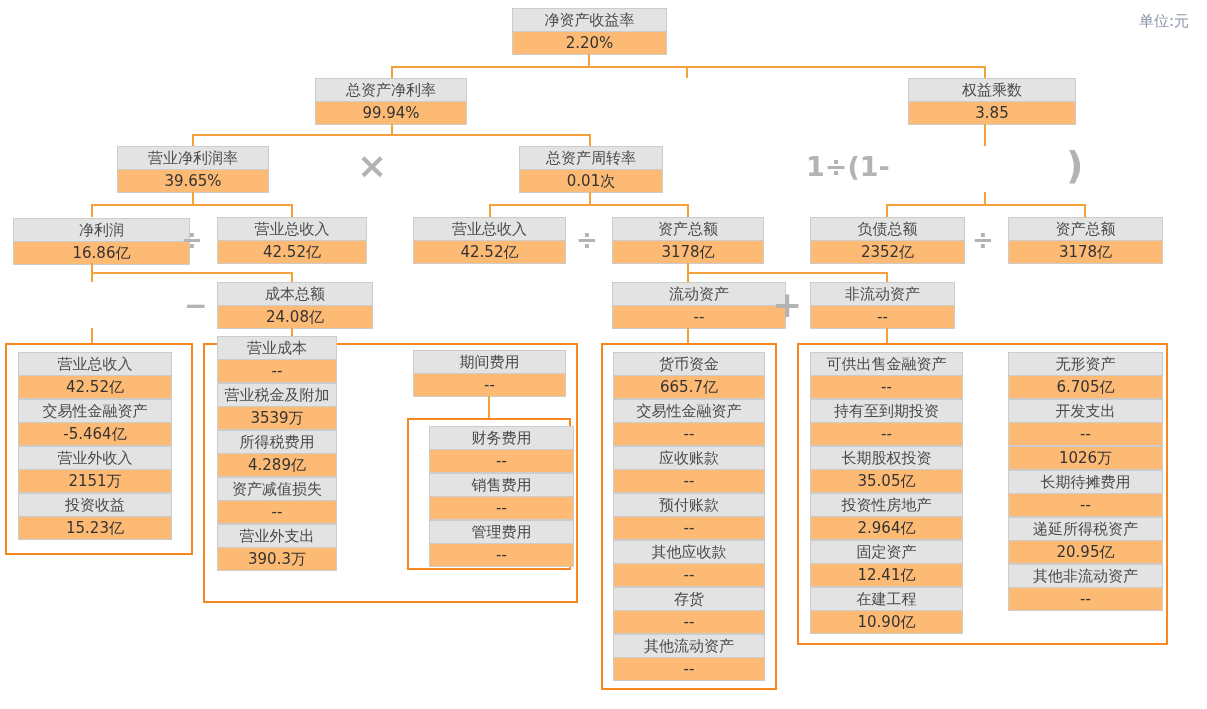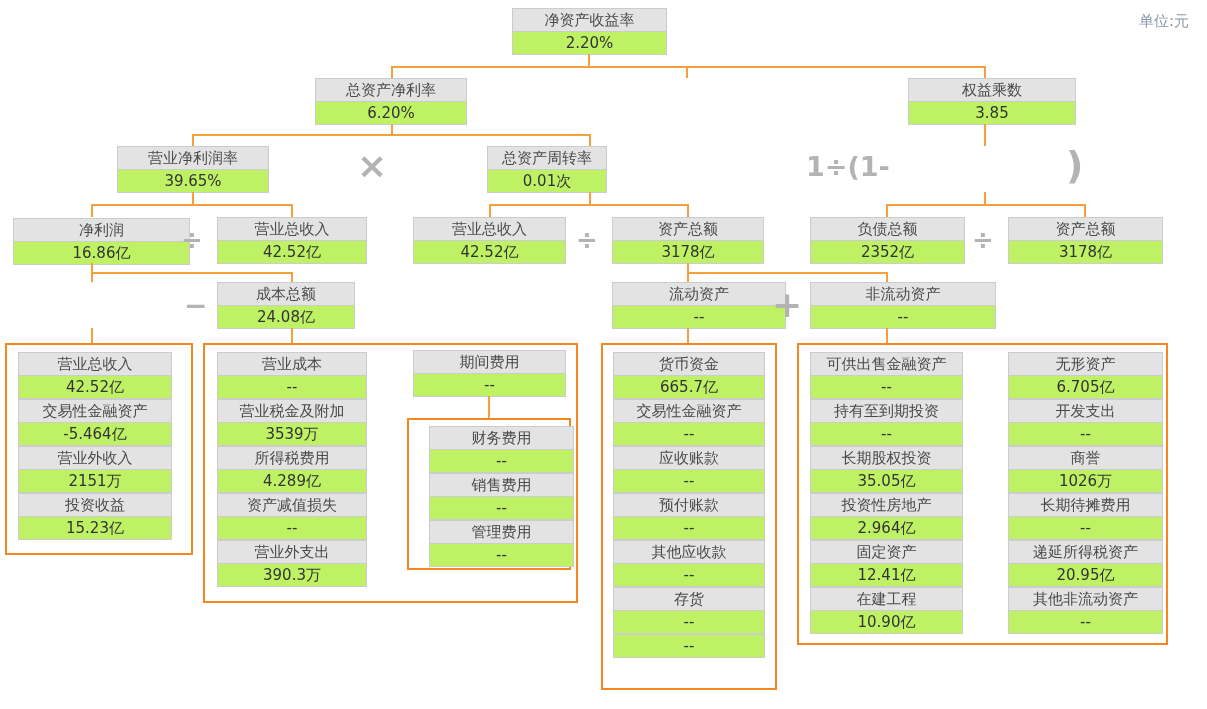--- a/index.html
+++ b/index.html
@@ -12,21 +12,21 @@
     --unit-text:#8B97A8;
     --box-border:#CCCCCC;
   }
   html,body{margin:0;padding:0;background:#fff;}
   #stage{
     position:relative;width:1207px;height:709px;background:#ffffff;overflow:hidden;
     font-family:"DejaVu Sans","Liberation Sans",sans-serif;
   }
   .node{
     position:absolute;box-sizing:border-box;border:1px solid var(--box-border);
-    background:#bef264;text-align:center;font-size:15px;
+    background:#fdba74;text-align:center;font-size:15px;
   }
   .nh{
     height:22px;line-height:22px;background:var(--header-bg);color:var(--header-text);
     border-bottom:1px solid var(--box-border);white-space:nowrap;overflow:hidden;
   }
   .nv{height:22px;line-height:22px;color:var(--value-text);white-space:nowrap;}
   .col{position:absolute;}
   .col .node{position:relative;left:0;top:0;width:100%;margin:0;}
   .grp{position:absolute;box-sizing:border-box;border:2px solid var(--group-border);background:transparent;}
   .h,.v{position:absolute;background:var(--connector);}
@@ -45,35 +45,35 @@
 
   <div class="unit">单位:元</div>
 
   <div class="node" style="left:512px;top:8px;width:155px">
     <div class="nh">净资产收益率</div>
     <div class="nv">2.20%</div>
   </div>
 
   <div class="node" style="left:315px;top:78px;width:152px">
     <div class="nh">总资产净利率</div>
-    <div class="nv">6.20%</div>
+    <div class="nv">99.94%</div>
   </div>
 
 
   <div class="node" style="left:908px;top:78px;width:168px">
     <div class="nh">权益乘数</div>
     <div class="nv">3.85</div>
   </div>
 
   <div class="node" style="left:117px;top:146px;width:152px">
     <div class="nh">营业净利润率</div>
     <div class="nv">39.65%</div>
   </div>
 
-  <div class="node" style="left:487px;top:146px;width:120px">
+  <div class="node" style="left:519px;top:146px;width:144px">
     <div class="nh">总资产周转率</div>
     <div class="nv">0.01次</div>
   </div>
 
 
   <div class="node" style="left:13px;top:218px;width:177px">
     <div class="nh">净利润</div>
     <div class="nv">16.86亿</div>
   </div>
 
@@ -96,31 +96,31 @@
     <div class="nh">负债总额</div>
     <div class="nv">2352亿</div>
   </div>
 
   <div class="node" style="left:1008px;top:217px;width:155px">
     <div class="nh">资产总额</div>
     <div class="nv">3178亿</div>
   </div>
 
 
-  <div class="node" style="left:217px;top:282px;width:138px">
+  <div class="node" style="left:217px;top:282px;width:156px">
     <div class="nh">成本总额</div>
     <div class="nv">24.08亿</div>
   </div>
 
   <div class="node" style="left:612px;top:282px;width:174px">
     <div class="nh">流动资产</div>
     <div class="nv">--</div>
   </div>
 
-  <div class="node" style="left:810px;top:282px;width:186px">
+  <div class="node" style="left:810px;top:282px;width:145px">
     <div class="nh">非流动资产</div>
     <div class="nv">--</div>
   </div>
 
   <div class="node" style="left:413px;top:350px;width:153px">
     <div class="nh">期间费用</div>
     <div class="nv">--</div>
   </div>
 
   <div class="op" style="left:357px;top:148px;font-size:36px">×</div>
@@ -193,21 +193,21 @@
       </div>
       <div class="node">
         <div class="nh">营业外收入</div>
         <div class="nv">2151万</div>
       </div>
       <div class="node">
         <div class="nh">投资收益</div>
         <div class="nv">15.23亿</div>
       </div>
     </div>
-  <div class="col" style="left:217px;top:352px;width:150px">
+  <div class="col" style="left:217px;top:336px;width:120px">
       <div class="node">
         <div class="nh">营业成本</div>
         <div class="nv">--</div>
       </div>
       <div class="node">
         <div class="nh">营业税金及附加</div>
         <div class="nv">3539万</div>
       </div>
       <div class="node">
         <div class="nh">所得税费用</div>
@@ -255,20 +255,21 @@
       </div>
       <div class="node">
         <div class="nh">其他应收款</div>
         <div class="nv">--</div>
       </div>
       <div class="node">
         <div class="nh">存货</div>
         <div class="nv">--</div>
       </div>
       <div class="node">
+        <div class="nh">其他流动资产</div>
         <div class="nv">--</div>
       </div>
     </div>
   <div class="col" style="left:810px;top:352px;width:153px">
       <div class="node">
         <div class="nh">可供出售金融资产</div>
         <div class="nv">--</div>
       </div>
       <div class="node">
         <div class="nh">持有至到期投资</div>
@@ -294,21 +295,20 @@
   <div class="col" style="left:1008px;top:352px;width:155px">
       <div class="node">
         <div class="nh">无形资产</div>
         <div class="nv">6.705亿</div>
       </div>
       <div class="node">
         <div class="nh">开发支出</div>
         <div class="nv">--</div>
       </div>
       <div class="node">
-        <div class="nh">商誉</div>
         <div class="nv">1026万</div>
       </div>
       <div class="node">
         <div class="nh">长期待摊费用</div>
         <div class="nv">--</div>
       </div>
       <div class="node">
         <div class="nh">递延所得税资产</div>
         <div class="nv">20.95亿</div>
       </div>

